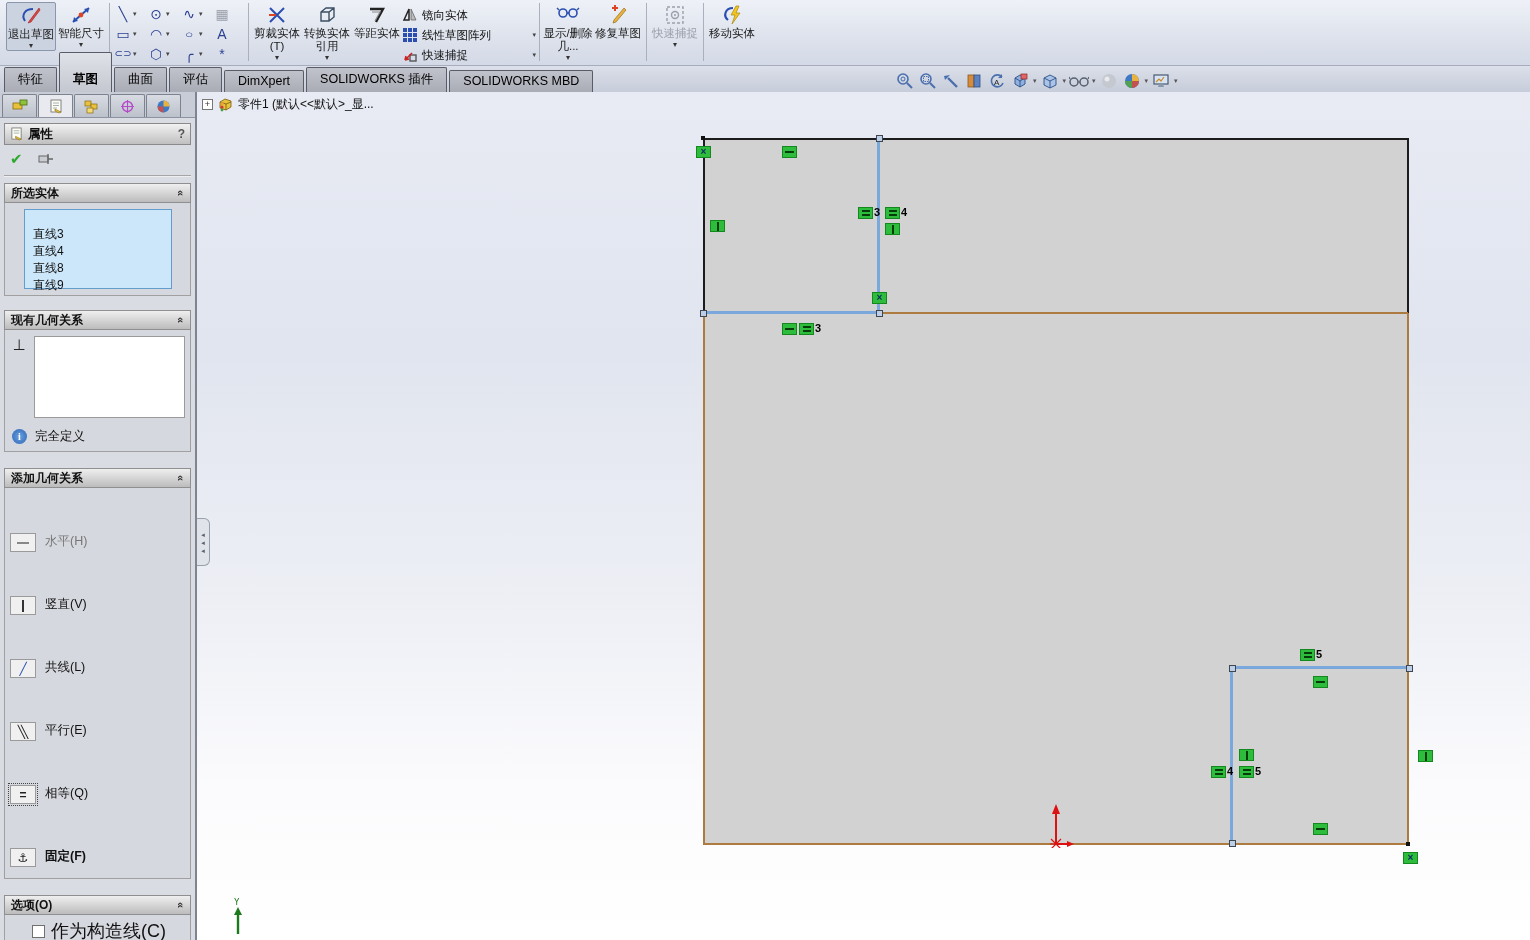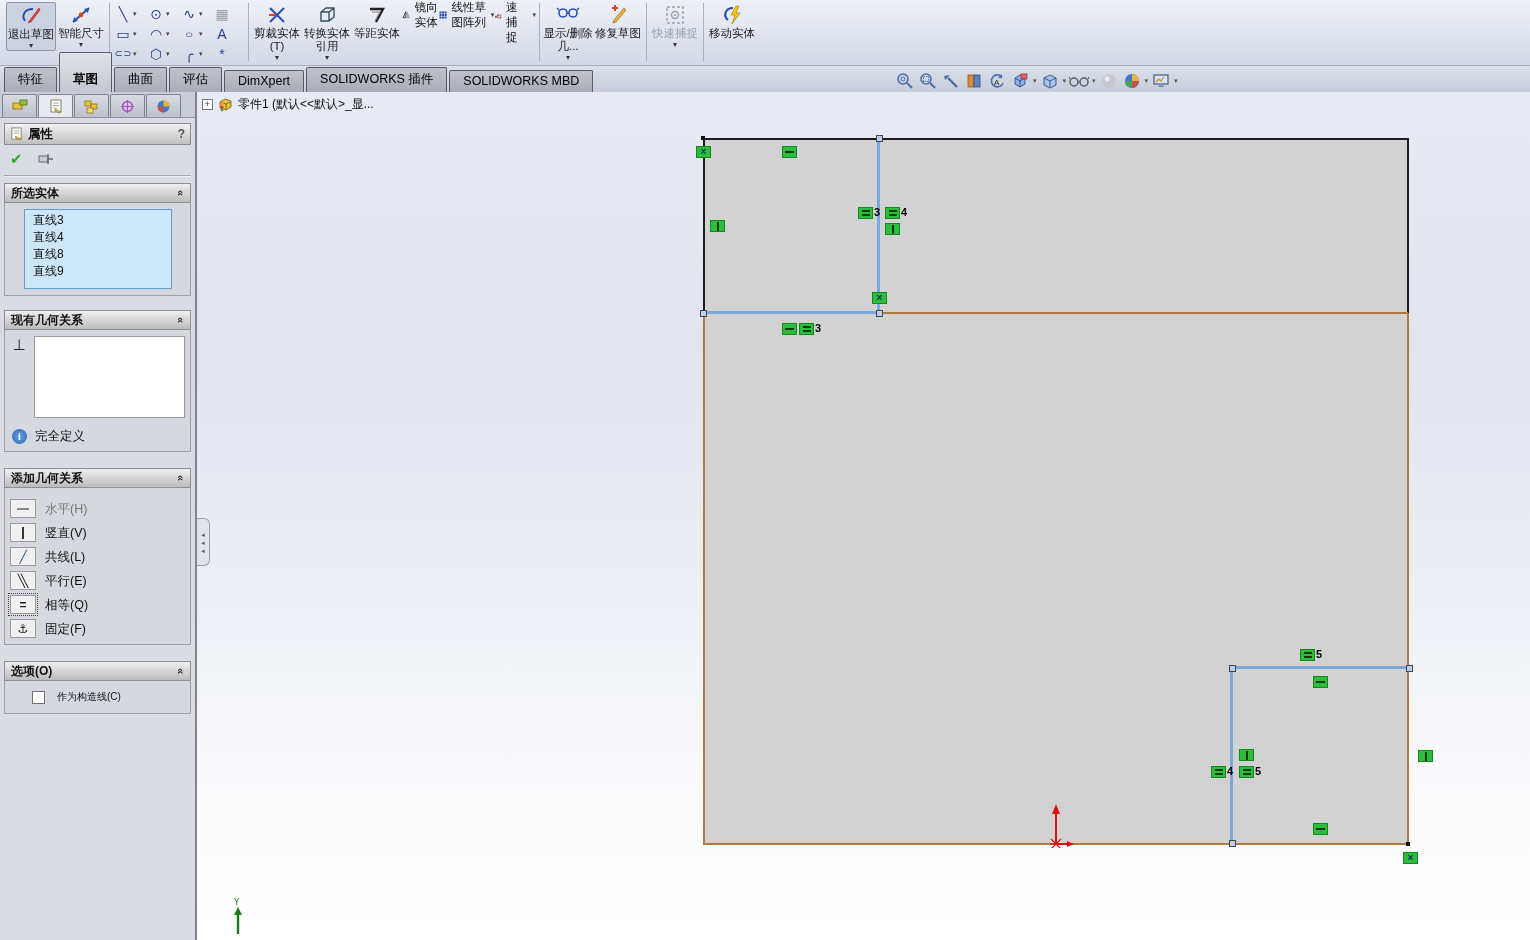--- a/index.html
+++ b/index.html
@@ -16,21 +16,21 @@
     padding-top:1px; color:#1a1a1a; }
   .tb-big .ic { height:24px; display:flex; align-items:center; justify-content:center; }
   .tb-big .dd { font-size:8px; color:#333; line-height:8px; margin-top:1px; }
   .tb-big.pressed { background:#ccd3e0; border:1px solid #8a96aa; border-radius:2px; }
   .tb-big.disabled { color:#9aa0ab; }
   .tb-grid { display:flex; flex-direction:column; padding-top:2px; flex:none; }
   .tb-grid .row { display:flex; height:20px; }
   .cell { display:flex; align-items:center; width:33px; }
   .cell .g { font-size:14px; color:#2b3f91; width:20px; text-align:center; line-height:18px;}
   .cell .dd { font-size:7px; color:#444; }
-  .tb-col { display:flex; flex-direction:row; padding-top:3px; flex:none; width:134px;}
+  .tb-col { display:flex; flex-direction:column; padding-top:3px; flex:none; width:134px;}
   .tb-col .row { display:flex; align-items:center; height:20px; font-size:11.5px; gap:4px; }
   .tb-col .row .dd { font-size:7px; color:#444; margin-left:auto; }
   svg.tbi { display:block; }
 
   
   .tabbar { position:absolute; left:0; top:66px; width:1530px; height:26px;
     background:linear-gradient(#dbe0ea,#c6ccd9); display:flex; align-items:flex-end; padding-left:4px; }
   .tab { flex:none; background:linear-gradient(#c0c3cb,#a9acb5); border:1px solid #595c64; border-bottom:none;
     font-size:12.5px; padding:3px 13px 4px; margin-right:2px; border-radius:2px 2px 0 0; color:#000; }
   .tab.active { background:linear-gradient(#dfe2e8,#c4c7cf); padding-top:18px; font-weight:bold; }
@@ -53,37 +53,37 @@
   .phdr { margin:5px 4px 0; height:22px; background:linear-gradient(#f2f2f2,#c0c0c0);
     border:1px solid #8a8a8a; display:flex; align-items:center; padding:0 5px; font-size:12.5px; font-weight:bold; }
   .phdr .q { margin-left:auto; color:#555; font-weight:bold; font-size:12px; }
   .pactions { height:28px; display:flex; align-items:center; gap:14px; padding:0 10px; }
   .pdivider { height:2px; border-top:1px solid #a6a6a6; border-bottom:1px solid #eee; margin:2px 4px; }
   .sec-h { margin:6px 4px 0; height:20px; background:linear-gradient(#efefef,#bcbcbc);
     border:1px solid #8f8f8f; display:flex; align-items:center; padding:0 6px; font-size:12px; font-weight:bold; }
   .chev { margin-left:auto; display:inline-block; transform:rotate(90deg); font-size:11px; color:#333; }
   .sec-b { margin:0 4px; background:#d5d8de; border:1px solid #a0a0a0; border-top:none; padding:6px 5px; }
   .selbox { margin-left:14px; width:148px; height:80px; background:#cde7fa; border:1px solid #649ccc;
-    font-size:12px; line-height:17px; padding:2px 0 0 8px; }
+    font-size:12px; line-height:17px; padding:16px 0 0 8px; }
   .relrow { display:flex; gap:6px; }
   .perp { font-size:15px; color:#222; width:18px; text-align:center; }
   .relbox { flex:1; height:82px; background:#fff; border:1px solid #9a9a9a; }
   .status { display:flex; align-items:center; gap:8px; margin-top:10px; padding-left:2px; font-size:12.5px; }
   .info-i { width:15px; height:15px; border-radius:50%; background:radial-gradient(#6aa3e0,#2b62b5);
     color:#fff; font-size:10px; font-weight:bold; display:flex; align-items:center; justify-content:center;
     font-family:"Liberation Serif",serif; }
-  .rel-item { display:flex; align-items:flex-end; height:24px; font-size:12.5px; }
+  .rel-item { display:flex; align-items:flex-start; height:24px; font-size:12.5px;margin-top:39px; }
   .rel-ic { width:26px; height:19px; border:1px solid #9a9a9a; background:#f0f0f0; margin-right:9px;
     display:flex; align-items:center; justify-content:center; flex:none; color:#222; font-size:12px; }
   .rel-ic.focus { outline:1px dotted #444; outline-offset:1px; }
   .bar-h { width:12px; height:2px; background:#555; }
   .bar-v { width:2px; height:12px; background:#333; }
   .lbl-gray { color:#777; }
-  .lbl-bold { font-weight:normal; }
-  .optrow { display:flex; align-items:center; gap:12px; height:20px; padding-left:22px; font-size:10px; }
+  .lbl-bold { font-weight:bold; }
+  .optrow { display:flex; align-items:center; gap:6px; height:20px; padding-left:22px; font-size:18px; }
   .cbx { width:13px; height:13px; background:#fff; border:1px solid #707070; flex:none; }
 
   
   .gfx { position:absolute; left:197px; top:92px; right:0; bottom:0;
     background:linear-gradient(#e8ebf4 0%,#e1e5ef 30%,#edeff5 60%,#fbfbfd 82%,#ffffff 100%); overflow:hidden; }
   .tree { position:absolute; left:5px; top:4px; display:flex; align-items:center; gap:4px;
     font-size:12px; color:#111; }
   .plusbox { width:11px; height:11px; border:1px solid #777; background:#fff; font-size:9px; line-height:9px;
     text-align:center; color:#333; }
   .fill { position:absolute; background:#d2d2d2; }

